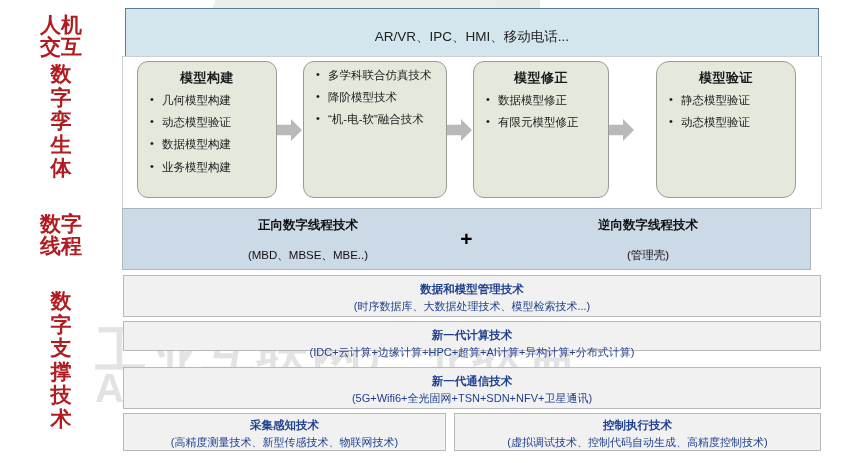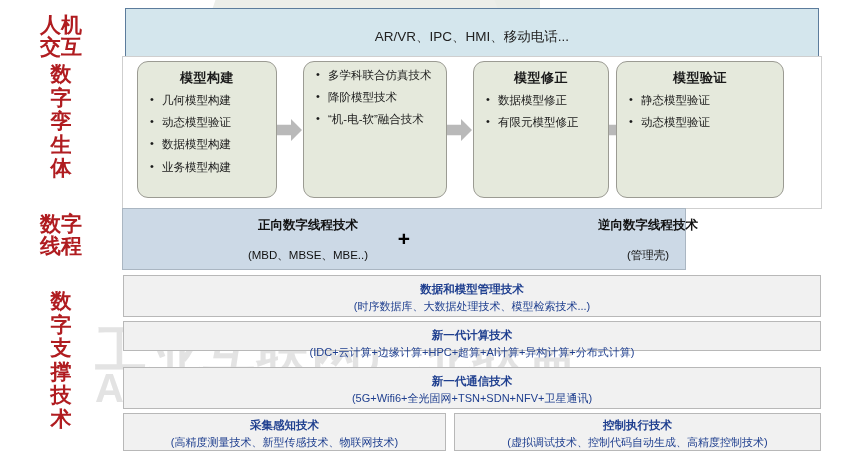--- a/index.html
+++ b/index.html
@@ -53,31 +53,31 @@
   .mbox .mtitle { text-align:center; font-size:13px; font-weight:bold; color:#1a1a1a;
                   margin-bottom:7px; letter-spacing:.5px; }
   .mbox ul { list-style:none; }
   .mbox li { font-size:11.5px; color:#1a1a1a; line-height:1.15;
              padding-left:18px; position:relative; margin-bottom:9px; }
   .mbox li::before { content:"\2022"; position:absolute; left:6px; top:-1px; font-size:11px; }
 
   #mbox-1 { left:8px;   width:140px; }
   #mbox-2 { left:174px; width:144px; }
   #mbox-3 { left:344px; width:136px; }
-  #mbox-4 { left:487px; width:168px; }
+  #mbox-4 { left:527px; width:140px;border-radius:13px; }
 
   .arrow { position:absolute; top:57px; width:25px; height:24px; }
   .arrow i { display:block; width:25px; height:24px; background:#b9b9b9;
              clip-path: polygon(0% 28%, 56% 28%, 56% 4%, 100% 50%, 56% 96%, 56% 72%, 0% 72%); }
   #arr-1 { left:148px; }
   #arr-2 { left:318px; }
   #arr-3 { left:480px; }
 
   
-  .thread { position:absolute; left:0px; top:208px; width:564px; height:62px;
+  .thread { position:absolute; left:0px; top:208px; width:689px; height:62px;
             background:#ccd9e6; border:1px solid #aab6c2; }
   .thread .half { position:absolute; top:8px; width:310px; text-align:center; }
   #thread-left  { left:30px; }
   #thread-right { left:370px; }
   .thread .t1 { font-size:12.5px; font-weight:bold; color:#111; margin-bottom:14px; }
   .thread .t2 { font-size:11.5px; color:#111; }
   .plus { position:absolute; left:0; right:0; top:18px; text-align:center;
           font-size:21px; font-weight:bold; color:#000; }
 
   

